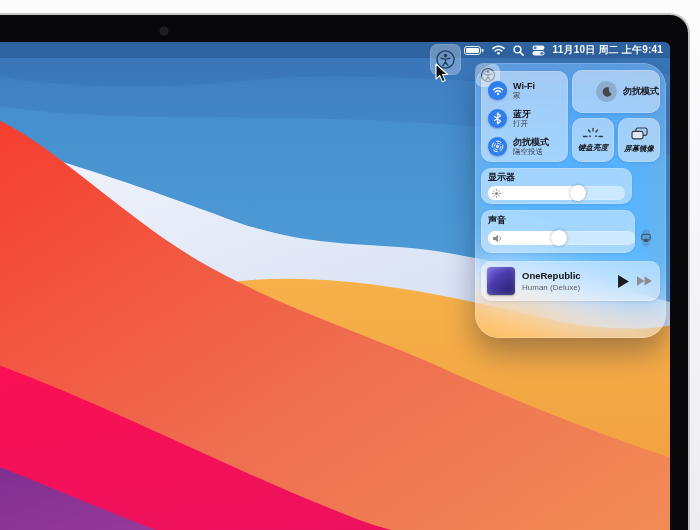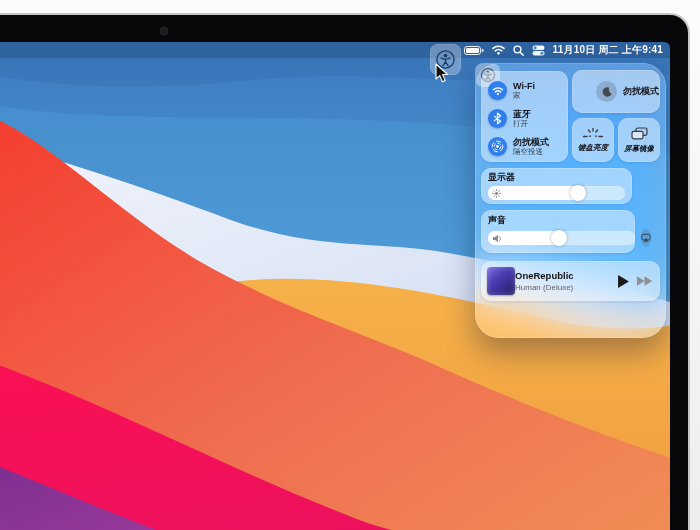--- a/index.html
+++ b/index.html
@@ -66,21 +66,21 @@
   .slider .s-icon { position:absolute; left:4px; top:2.5px; z-index:2; }
   .sound-row { display:flex; align-items:center; gap:6px; }
   .sound-row .slider { flex:0 0 147px; }
   .out-btn { width:18px; height:18px; border-radius:50%; background:rgba(74,92,120,0.25);
              display:flex; align-items:center; justify-content:center; margin-top:4px; }
 
   .music { left:6px; top:198px; width:179px; height:40px; display:flex; align-items:center; padding:0 8px 0 6px; }
   .album { width:28px; height:28px; border-radius:4px; flex:0 0 auto;
            background:linear-gradient(140deg,#7a6ae0 0%,#4a3bb0 40%,#241b66 100%);
            box-shadow:inset 0 0 6px rgba(255,255,255,.25), 0 1px 2px rgba(0,0,0,.3); }
-  .music-txt { flex:1 1 auto; min-width:0; }
+  .music-txt { flex:1 1 auto; margin-left:7px; min-width:0; }
   .m-title { font-size:9.5px; font-weight:bold; color:#121215; }
   .m-sub   { font-size:8px; color:#5f5f66; margin-top:2px; }
   .m-ctl { display:flex; align-items:center; gap:8px; }
 
   .access { left:4px; top:246px; width:25px; height:24px; border-radius:8px;
             background:rgba(255,255,255,0.38); display:flex; align-items:center; justify-content:center; }
 </style>
 </head>
 <body>
 

